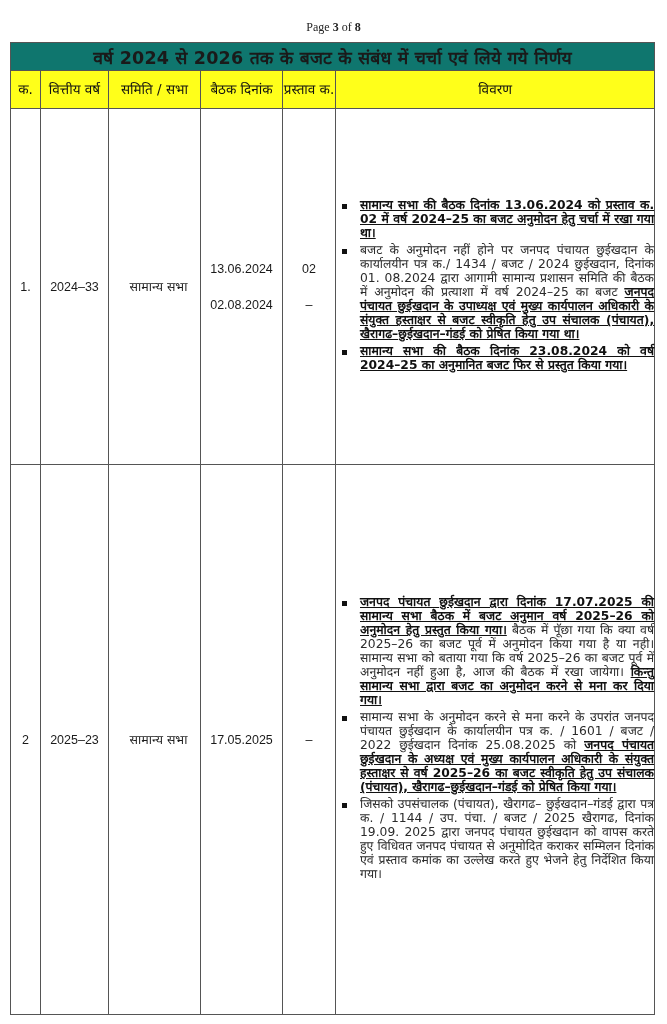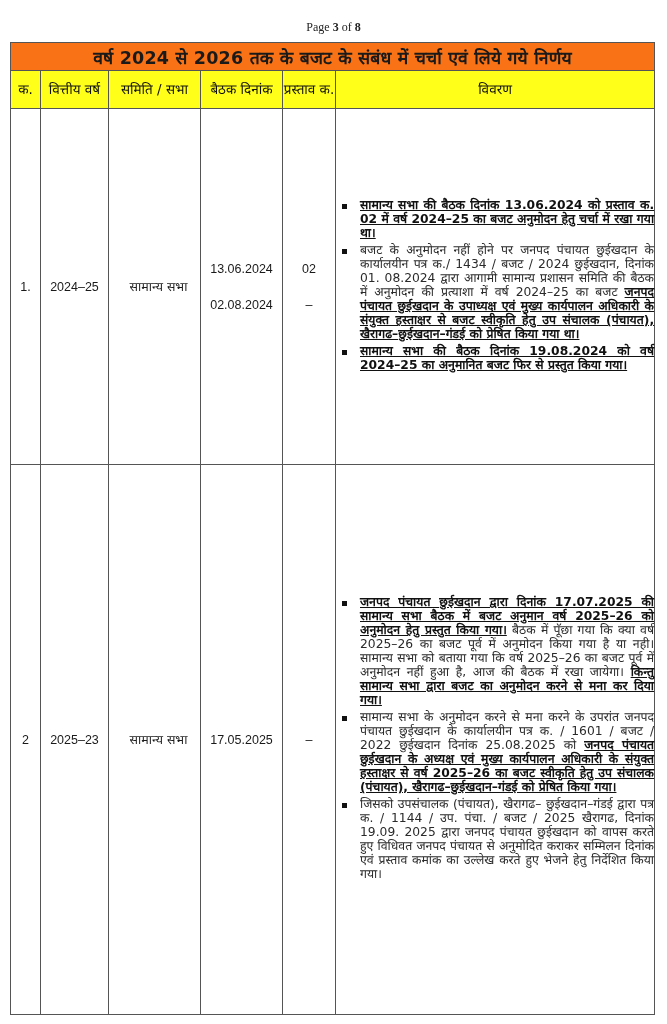--- a/index.html
+++ b/index.html
@@ -13,21 +13,21 @@
   }
   .page-label b { font-weight: bold; }
   table.doc {
     position: absolute; left: 10px; top: 42px; width: 644px;
     border-collapse: collapse; table-layout: fixed;
   }
   table.doc td, table.doc th {
     border: 1px solid #555; padding: 0; vertical-align: middle;
   }
   .title-cell {
-    height: 27px; text-align: center; font-size: 17.5px; font-weight: bold; background: #f97316;
+    height: 27px; text-align: center; font-size: 17.5px; font-weight: bold; background: #0f766e;
     letter-spacing: 0.2px; white-space: nowrap;
   }
   .hdr th {
     background: #ffff1a; font-weight: normal; font-size: 13.5px; line-height: 17px;
     text-align: center; vertical-align: top; padding-top: 2px; height: 37px; color: #111;
   }
   td.c { text-align: center; font-size: 12.5px; font-family: "Liberation Sans", sans-serif; margin-top: 30px; }
   td.c.hi { font-family: "DejaVu Sans", sans-serif; font-size: 12.5px; padding-left: 8px; }
   .stack { display: flex; flex-direction: column; align-items: center; gap: 22px; }
   td.desc { vertical-align: top; padding: 3px 10px 2px 4px; }
@@ -65,39 +65,39 @@
     <th>क.</th>
     <th>वित्तीय वर्ष</th>
     <th>समिति / सभा</th>
     <th>बैठक दिनांक</th>
     <th>प्रस्ताव क.</th>
     <th>विवरण</th>
   </tr>
 
   <tr style="height:356px">
     <td class="c">1.</td>
-    <td class="c">2024–25</td>
+    <td class="c">2024–33</td>
     <td class="c hi">सामान्य सभा</td>
     <td class="c">
       <div class="stack">
         <span>13.06.2024</span>
         <span>02.08.2024</span>
       </div>
     </td>
     <td class="c">
       <div class="stack">
         <span>02</span>
         <span>–</span>
       </div>
     </td>
     <td class="desc">
       <ul class="bul">
             <li><span class="ul">सामान्य सभा की बैठक दिनांक 13.06.2024 को प्रस्ताव क. 02 में वर्ष 2024–25 का बजट अनुमोदन हेतु चर्चा में रखा गया था।</span></li>
             <li><span>बजट के अनुमोदन नहीं होने पर जनपद पंचायत छुईखदान के कार्यालयीन पत्र क./ 1434 / बजट / 2024 छुईखदान, दिनांक 01. 08.2024 द्वारा आगामी सामान्य प्रशासन समिति की बैठक में अनुमोदन की प्रत्याशा में वर्ष 2024–25 का बजट </span><span class="ul">जनपद पंचायत छुईखदान के उपाध्यक्ष एवं मुख्य कार्यपालन अधिकारी के संयुक्त हस्ताक्षर से बजट स्वीकृति हेतु उप संचालक (पंचायत), खैरागढ–छुईखदान–गंडई को प्रेषित किया गया था।</span></li>
-            <li><span class="ul">सामान्य सभा की बैठक दिनांक 19.08.2024 को वर्ष 2024–25 का अनुमानित बजट फिर से प्रस्तुत किया गया।</span></li>
+            <li><span class="ul">सामान्य सभा की बैठक दिनांक 23.08.2024 को वर्ष 2024–25 का अनुमानित बजट फिर से प्रस्तुत किया गया।</span></li>
           </ul>
     </td>
   </tr>
 
   <tr style="height:550px">
     <td class="c">2</td>
     <td class="c">2025–23</td>
     <td class="c hi">सामान्य सभा</td>
     <td class="c">
       <span>17.05.2025</span>

